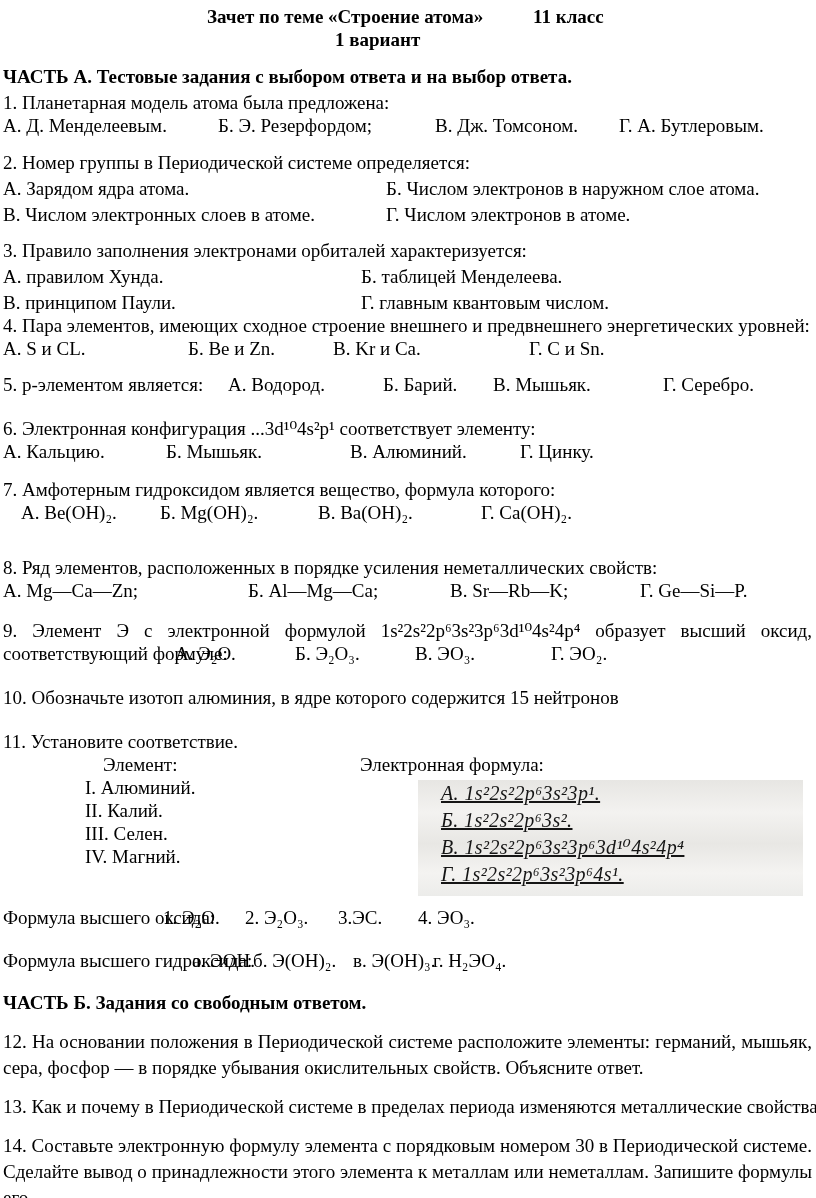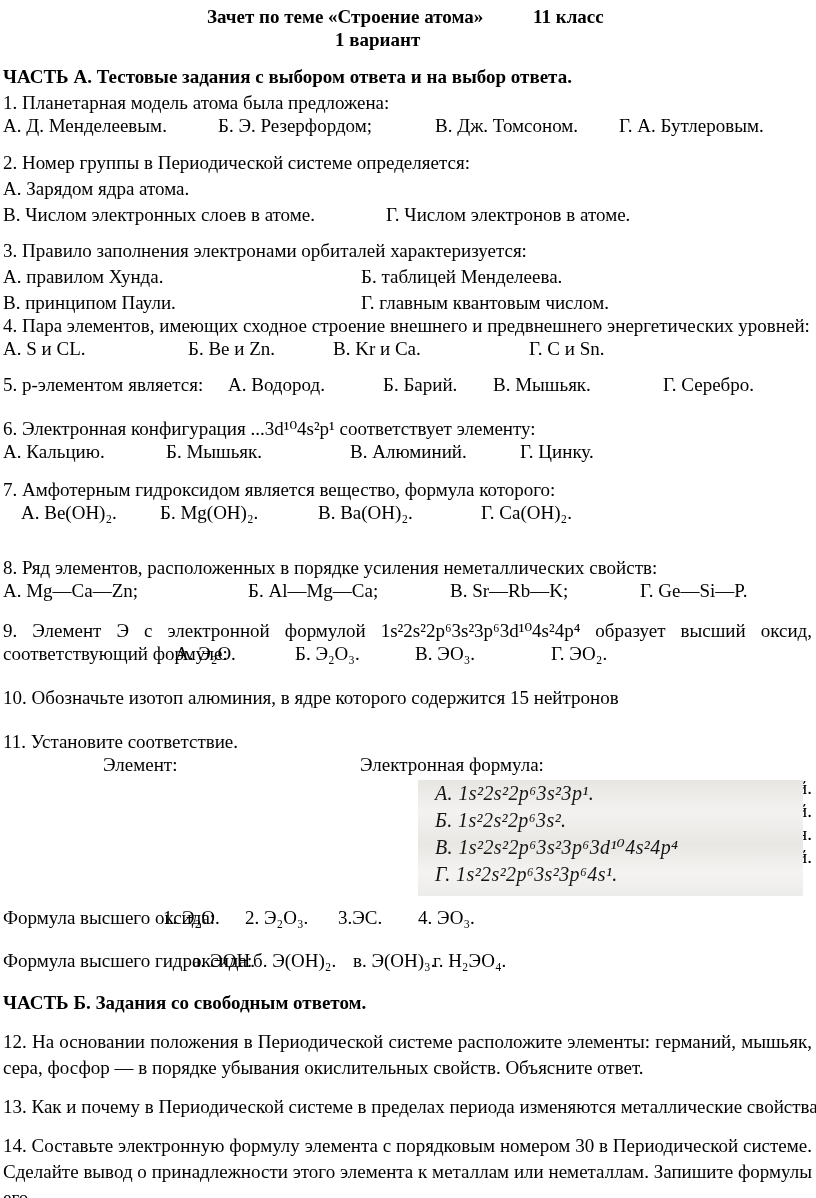--- a/index.html
+++ b/index.html
@@ -4,36 +4,36 @@
 <style>
   * { margin:0; padding:0; box-sizing:border-box; }
   html,body { background:#ffffff; }
   .page {
     position:relative; width:816px; height:1198px; overflow:hidden;
     background:#ffffff; color:#000;
     font-family:"Liberation Serif","DejaVu Serif",serif;
     font-size:19px; padding:5px 4px 0 3px;
   }
   .bold { font-weight:bold; }
-  .row { position:relative; height:23px; line-height:23px; white-space:nowrap;text-align:right; }
+  .row { position:relative; height:23px; line-height:23px; white-space:nowrap; }
   .opt { position:absolute; top:0; white-space:nowrap; }
   .txt { line-height:23px; white-space:nowrap; }
   .just { line-height:23px; text-align:justify; text-align-last:justify; }
   .txt27 { line-height:26px; white-space:nowrap; }
   .just27 { line-height:26px; text-align:justify; text-align-last:justify; }
   .q11wrap { position:relative; padding-bottom:16px; }
   .q11list { margin-left:82px; }
   .q11list .row { height:23px; }
   .formula-img {
     position:absolute; left:415px; top:50px; width:385px; height:116px;
     background:linear-gradient(180deg,#e7e6e3 0%,#f3f2f0 28%,#e8e7e4 55%,#f4f3f1 80%,#ececea 100%);
   }
   .formula-img .frow {
     height:27px; line-height:27px; font-size:20px; font-style:italic;
-    color:#151515; padding-left:17px; white-space:nowrap; letter-spacing:0.4px;
+    color:#151515; padding-left:23px; white-space:nowrap; letter-spacing:0.4px;text-decoration:underline;
   }
 </style>
 </head>
 <body>
 
 <div class="page">
 
   <div class="row bold">
     <span class="opt" style="left:204px">Зачет по теме «Строение атома»</span>
     <span class="opt" style="left:530px">11 класс</span>
@@ -51,20 +51,21 @@
       <span class="opt" style="left:215px">Б. Э. Резерфордом;</span>
       <span class="opt" style="left:432px">В. Дж. Томсоном.</span>
       <span class="opt" style="left:616px">Г. А. Бутлеровым.</span>
     </div>
   </div>
 
   <div style="margin-top:14px">
     <div class="txt">2. Номер группы в Периодической системе определяется:</div>
     <div class="row" style="margin-top:3px">
       <span class="opt" style="left:0">А. Зарядом ядра атома.</span>
+      <span class="opt" style="left:383px">Б. Числом электронов в наружном слое атома.</span>
     </div>
     <div class="row" style="margin-top:3px">
       <span class="opt" style="left:0">В. Числом электронных слоев в атоме.</span>
       <span class="opt" style="left:383px">Г. Числом электронов в атоме.</span>
     </div>
   </div>
 
   <div style="margin-top:13px">
     <div class="txt">3. Правило заполнения электронами орбиталей характеризуется:</div>
     <div class="row" style="margin-top:3px">

